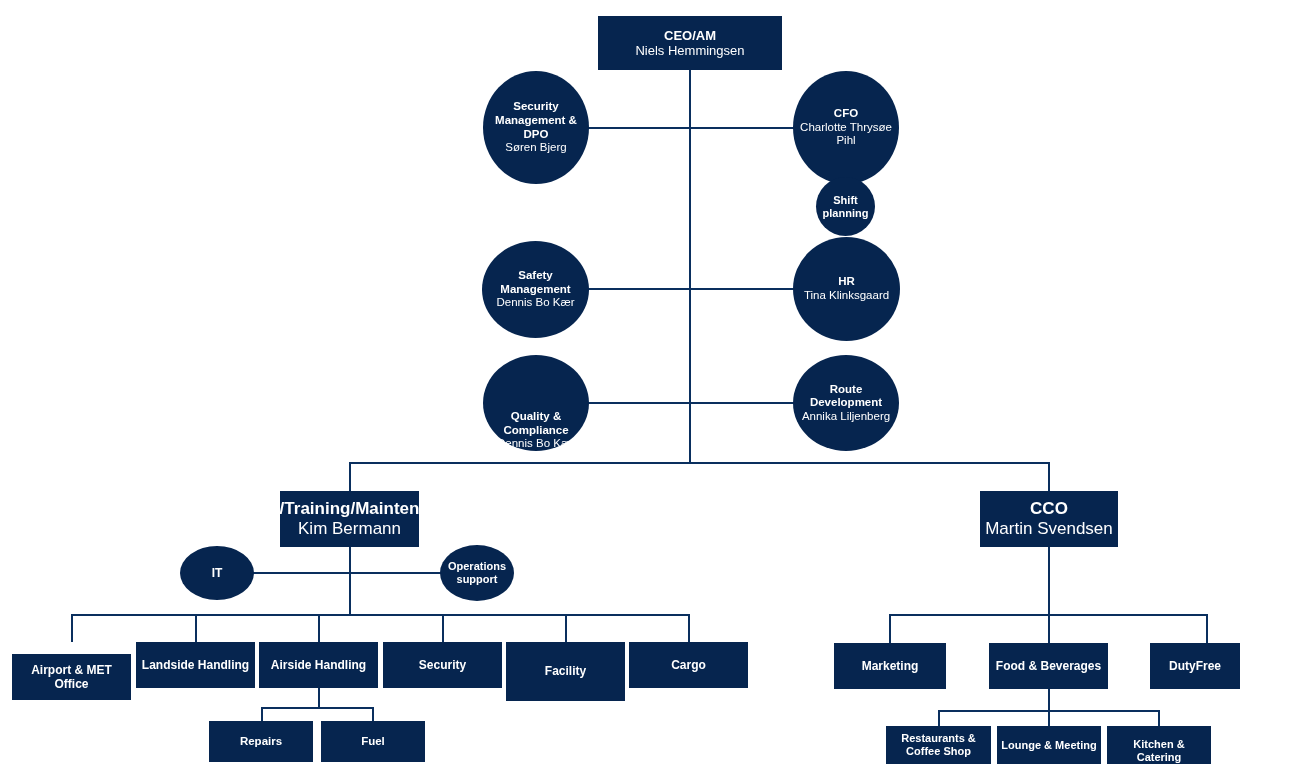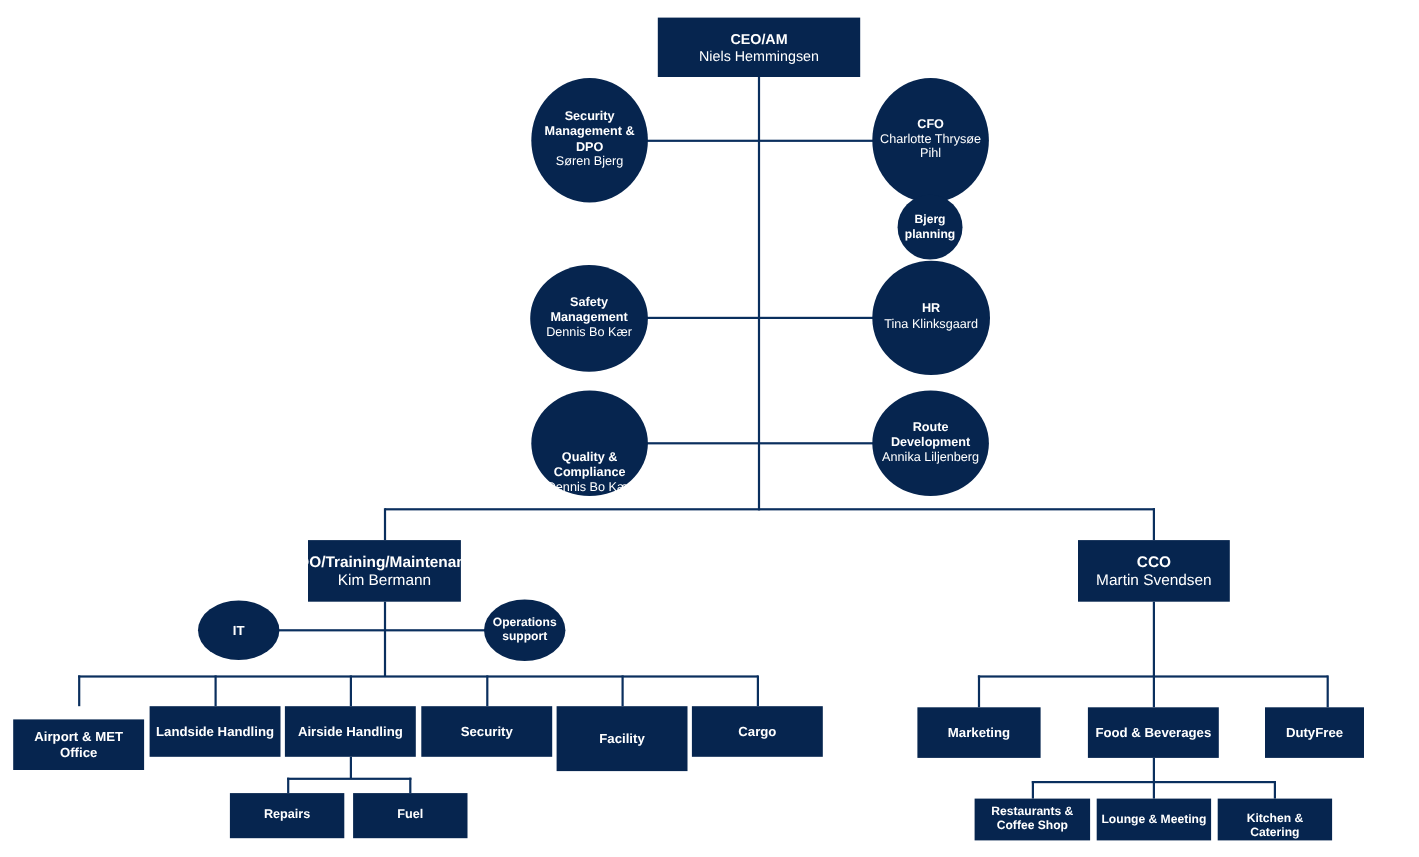--- a/index.html
+++ b/index.html
@@ -52,21 +52,21 @@
   .node .person {
     display: block;
     font-weight: normal;
   }
 
   .box { border-radius: 0; }
   .circle { border-radius: 50%; }
 
   
   .ceo      { font-size: 13px; }
-  .exec     { font-size: 14px; }
+  .exec     { font-size: 17px; }
   .circ-lg  { font-size: 11.5px; }
   .circ-sm  { font-size: 11px; }
   .unit     { font-size: 12px; font-weight: bold; }
   .subunit  { font-size: 11.5px; font-weight: bold; }
 </style>
 </head>
 <body>
 
 <div id="chart-root">
 
@@ -130,21 +130,21 @@
 
   <div class="node circle circ-lg" style="left:793px; top:71px; width:106px; height:113px;">
     <span class="inner">
       <span class="role">CFO</span>
       <span class="person">Charlotte Thrysøe Pihl</span>
     </span>
   </div>
 
   <div class="node circle circ-sm" style="left:816px; top:177px; width:59px; height:59px;">
     <span class="inner">
-      <span class="role">Bjerg planning</span>
+      <span class="role">Shift planning</span>
     </span>
   </div>
 
   <div class="node circle circ-lg" style="left:482px; top:241px; width:107px; height:97px;">
     <span class="inner">
       <span class="role">Safety Management</span>
       <span class="person">Dennis Bo Kær</span>
     </span>
   </div>
 

